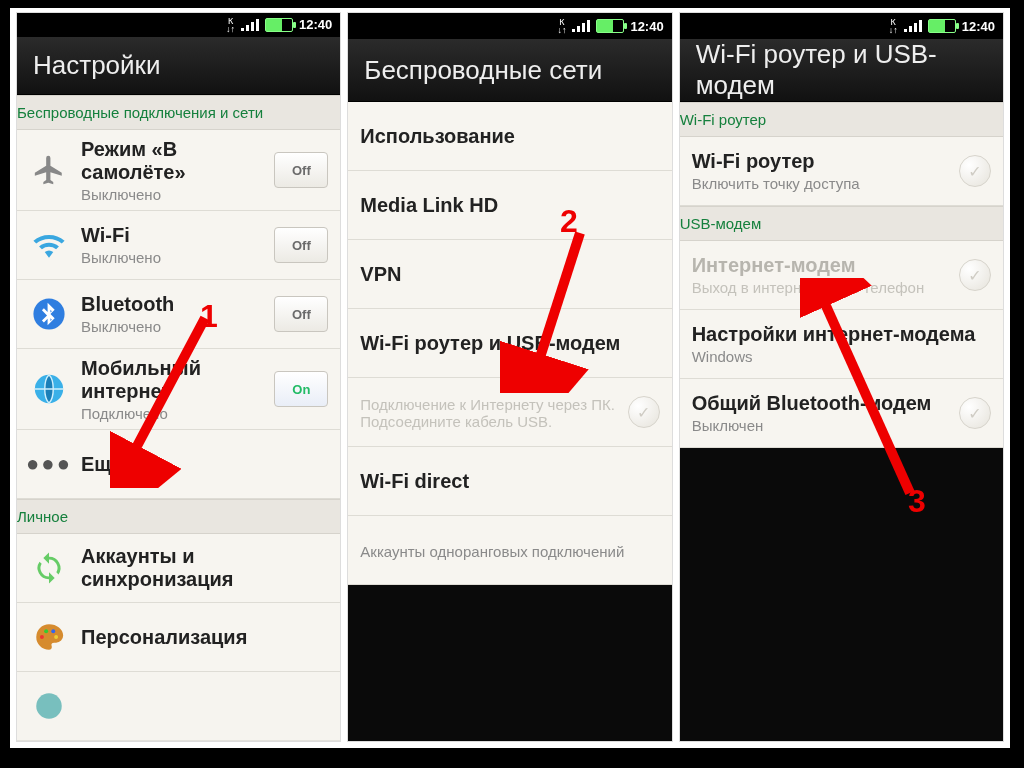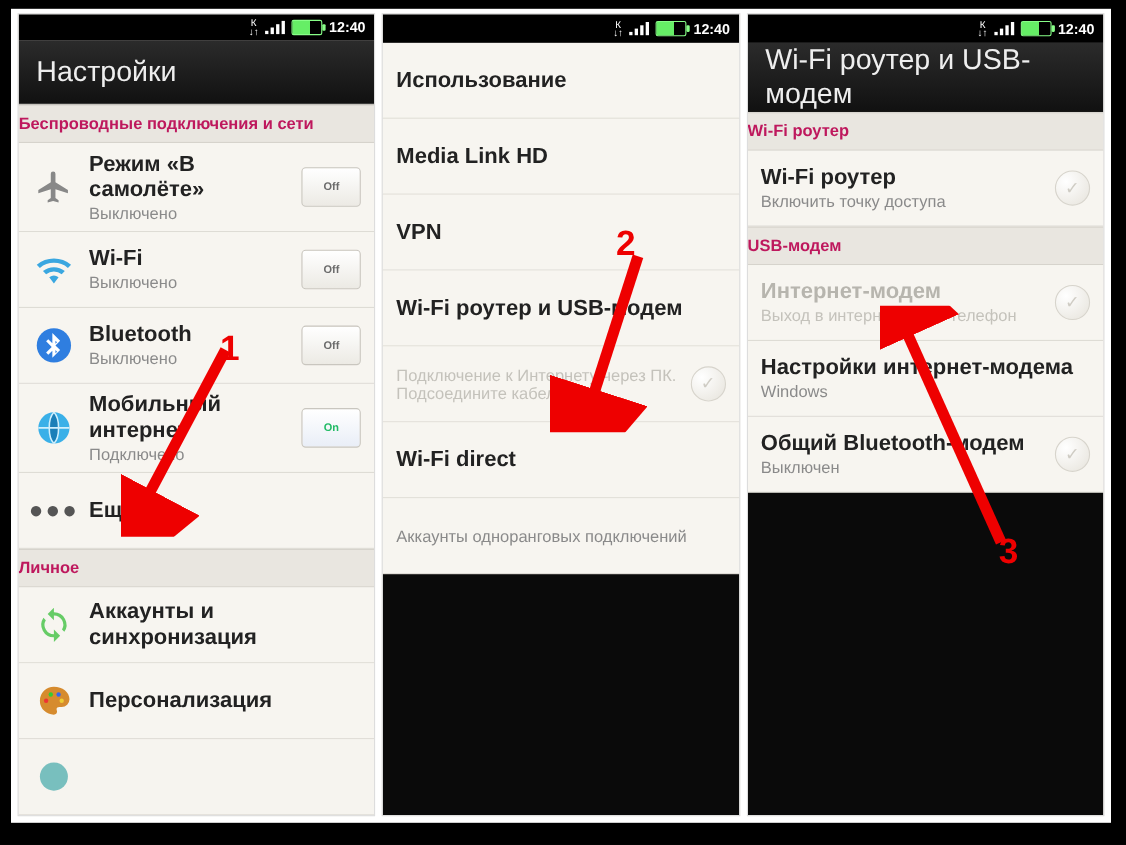--- a/index.html
+++ b/index.html
@@ -16,30 +16,30 @@
   .sig span:nth-child(2){left:5px;height:6px}
   .sig span:nth-child(3){left:10px;height:9px}
   .sig span:nth-child(4){left:15px;height:12px}
   .batt{width:26px;height:12px;border:1px solid #8f8;border-radius:2px;position:relative;background:linear-gradient(to right,#6e6 0%,#6e6 60%,transparent 60%);}
   .batt:after{content:"";position:absolute;right:-4px;top:3px;width:3px;height:6px;background:#8f8;border-radius:1px}
   .clock{font-weight:bold}
   .netk{font-size:9px;line-height:8px;text-align:center;color:#fff}
   
   .header{height:62px;background:linear-gradient(#2b2b2b,#111);color:#eee;display:flex;align-items:center;padding:0 16px;font-size:26px;border-bottom:1px solid #000}
   
-  .section{background:#e9e6e0;border-top:1px solid #d6d3cc;border-bottom:1px solid #d6d3cc;color:#be185d;font-size:15px;font-weight:bold;padding:8px 0}
+  .section{background:#e9e6e0;border-top:1px solid #d6d3cc;border-bottom:1px solid #d6d3cc;color:#15803d;font-size:15px;font-weight:normal;padding:8px 0}
   
   .row{display:flex;align-items:center;padding:10px 12px;border-bottom:1px solid #dedcd5;background:#f7f5f0;min-height:48px;gap:12px}
   .row .txts{flex:1;min-width:0}
   .row .ttl{font-size:20px;font-weight:bold;color:#222}
   .row .sub{font-size:15px;color:#8a8a8a;margin-top:2px}
   .row.disabled .ttl{color:#b7b5ae}
   .row.disabled .sub{color:#c4c2bb}
   .ico{width:40px;height:40px;display:flex;align-items:center;justify-content:center}
-  .toggle{width:52px;height:34px;border:1px solid #c9c6bf;border-radius:4px;background:linear-gradient(#fff,#eceae4);display:flex;align-items:center;justify-content:center;font-size:10px;color:#6b6b6b;font-weight:bold}
+  .toggle{width:52px;height:34px;border:1px solid #c9c6bf;border-radius:4px;background:linear-gradient(#fff,#eceae4);display:flex;align-items:center;justify-content:center;font-size:13px;color:#6b6b6b;font-weight:bold}
   .toggle.on{background:linear-gradient(#fff,#e9eef7);color:#2b6}
   .check{width:30px;height:30px;border-radius:50%;background:radial-gradient(circle at 30% 30%, #fff, #e6e3db);border:1px solid #d7d4cc;display:flex;align-items:center;justify-content:center;color:#cfccc4}
   .blackfill{flex:1;background:#0a0a0a}
   
   svg{display:block}
   
   .arrow{position:absolute;pointer-events:none}
   .num{position:absolute;color:#e00;font-weight:bold;font-size:32px;pointer-events:none}
 </style>
 </head>
@@ -179,20 +179,21 @@
                 <span></span>
                 <span></span>
                 <span></span>
               </span>
             </span>
           <span class="sb-ico">
               <span class="batt"></span>
             </span>
           <span class="clock">12:40</span>
         </div>
+        <div class="header">Беспроводные сети</div>
 
         <div class="row">
           <div class="txts">
               <div class="ttl">Использование</div>
             </div>
         </div>
         <div class="row">
           <div class="txts">
               <div class="ttl">Media Link HD</div>
             </div>

